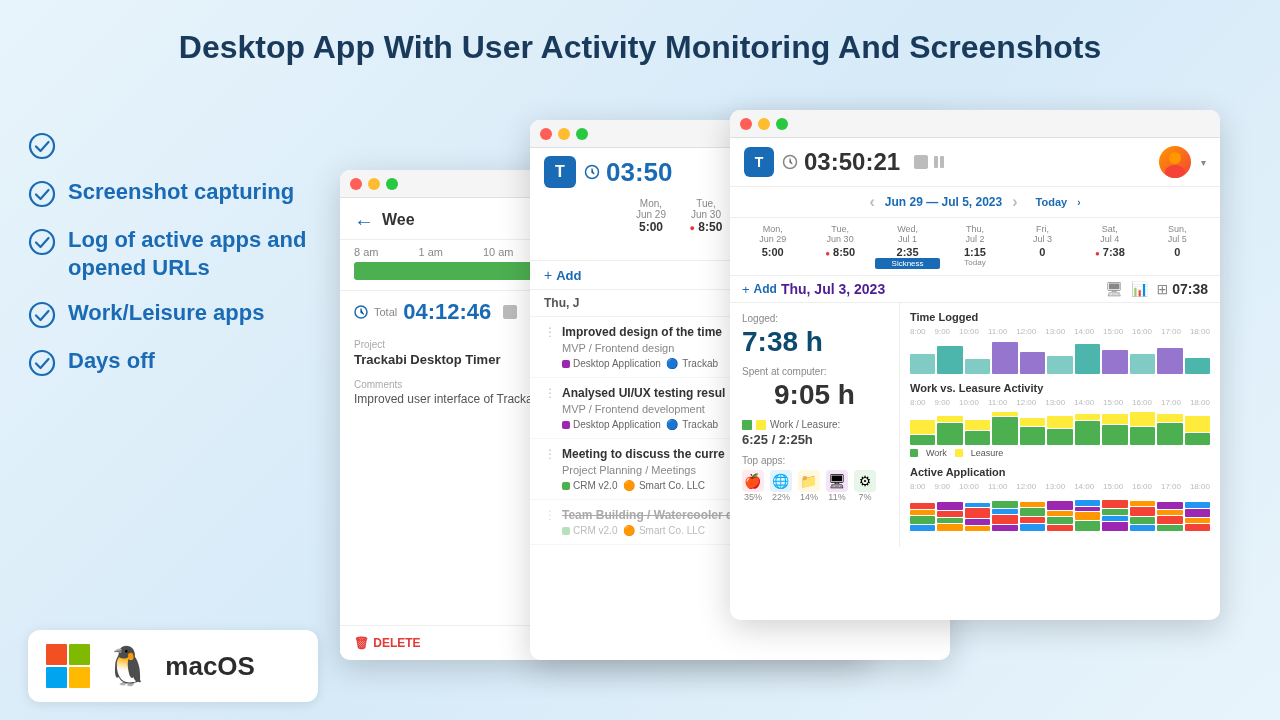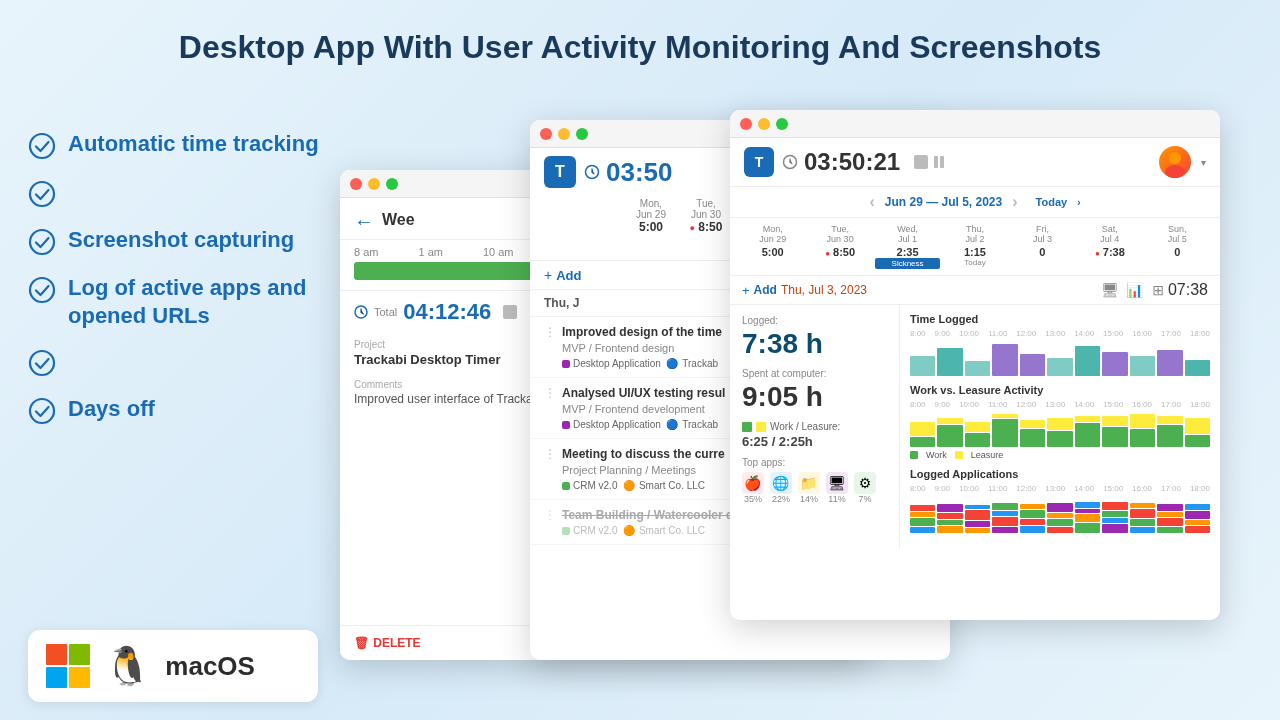--- a/index.html
+++ b/index.html
@@ -526,39 +526,39 @@
     .w3-add-row {
       padding: 5px 12px;
       display: flex;
       align-items: center;
       gap: 4px;
       border-bottom: 1px solid #eee;
     }
 
     .w3-task-date {
       flex: 1;
-      font-size: 12px;
-      font-weight: 400;
-      color: #c2410c;
+      font-size: 14px;
+      font-weight: 700;
+      color: #4c1d95;
     }
 
     .w3-task-icons {
       display: flex;
       gap: 8px;
       align-items: center;
     }
 
     .icon-sm {
       font-size: 14px;
       color: #888;
     }
 
     .w3-task-time {
-      font-size: 16px;
-      font-weight: 400;
+      font-size: 14px;
+      font-weight: 700;
       color: #333;
     }
 
     .w3-left-stats {
       padding: 10px 12px;
       border-right: 1px solid #eee;
     }
 
     .stat-block {
       margin-bottom: 8px;
@@ -668,29 +668,20 @@
     .stacked-seg {
       border-radius: 1px;
     }
   </style>
 </head>
 <body>
 
 <h1 class="page-title">Desktop App With User Activity Monitoring And Screenshots</h1>
 
 <div class="left-panel">
-  <div class="feature-item">
-    <div class="feature-icon">
-      <svg viewBox="0 0 28 28" fill="none">
-          <circle cx="14" cy="14" r="12" stroke="#1a6bb5" stroke-width="2.2" fill="none"></circle>
-          <path d="M8 14.5l4.5 4.5 8-9" stroke="#1a6bb5" stroke-width="2.2" stroke-linecap="round" stroke-linejoin="round"></path>
-        </svg>
-    </div>
-    <span class="feature-text">Automatic time tracking</span>
-  </div>
   <div class="feature-item">
     <div class="feature-icon">
       <svg viewBox="0 0 28 28" fill="none">
           <circle cx="14" cy="14" r="12" stroke="#1a6bb5" stroke-width="2.2" fill="none"></circle>
           <path d="M8 14.5l4.5 4.5 8-9" stroke="#1a6bb5" stroke-width="2.2" stroke-linecap="round" stroke-linejoin="round"></path>
         </svg>
     </div>
   </div>
   <div class="feature-item">
     <div class="feature-icon">
@@ -710,20 +701,21 @@
     </div>
     <span class="feature-text">Log of active apps and opened URLs</span>
   </div>
   <div class="feature-item">
     <div class="feature-icon">
       <svg viewBox="0 0 28 28" fill="none">
           <circle cx="14" cy="14" r="12" stroke="#1a6bb5" stroke-width="2.2" fill="none"></circle>
           <path d="M8 14.5l4.5 4.5 8-9" stroke="#1a6bb5" stroke-width="2.2" stroke-linecap="round" stroke-linejoin="round"></path>
         </svg>
     </div>
+    <span class="feature-text">Work/Leisure apps</span>
   </div>
   <div class="feature-item">
     <div class="feature-icon">
       <svg viewBox="0 0 28 28" fill="none">
           <circle cx="14" cy="14" r="12" stroke="#1a6bb5" stroke-width="2.2" fill="none"></circle>
           <path d="M8 14.5l4.5 4.5 8-9" stroke="#1a6bb5" stroke-width="2.2" stroke-linecap="round" stroke-linejoin="round"></path>
         </svg>
     </div>
     <span class="feature-text">Days off</span>
   </div>
@@ -1000,21 +992,21 @@
 
     <div style="display:flex;flex:1;overflow:hidden;">
 
       <div class="w3-left-stats" style="width:170px;">
         <div class="stat-block">
           <div class="stat-label">Logged:</div>
           <div class="stat-value" style="font-size:28px;color:#0c4a6e;">7:38 h</div>
         </div>
         <div class="stat-block">
           <div class="stat-label">Spent at computer:</div>
-          <div class="stat-value" style="font-size:28px;color:#333;">9:05 h</div>
+          <div class="stat-value" style="font-size:28px;color:#333;text-align:center;">9:05 h</div>
         </div>
         <div class="stat-block">
           <div style="display:flex;gap:4px;align-items:center;margin-bottom:2px;">
             <span style="display:inline-block;width:10px;height:10px;background:#4caf50;border-radius:1px;"></span>
             <span style="display:inline-block;width:10px;height:10px;background:#ffeb3b;border-radius:1px;"></span>
             <span style="font-size:10px;color:#666;">Work / Leasure:</span>
           </div>
           <div class="stat-label" style="font-size:13px;font-weight:600;color:#444;">6:25 / 2:25h</div>
         </div>
         <div class="stat-block">
@@ -1139,21 +1131,21 @@
           </div>
           <div class="chart-legend">
             <span class="legend-sq" style="background:#4caf50;"></span>
             <span>Work</span>
             <span class="legend-sq" style="background:#ffeb3b;"></span>
             <span>Leasure</span>
           </div>
         </div>
 
         <div class="chart-section">
-          <div class="chart-title">Logged Applications</div>
+          <div class="chart-title">Active Application</div>
           <div class="chart-time-labels">
             <span>8:00</span>
               <span>9:00</span>
               <span>10:00</span>
               <span>11:00</span>
               <span>12:00</span>
               <span>13:00</span>
               <span>14:00</span>
               <span>15:00</span>
               <span>16:00</span>

